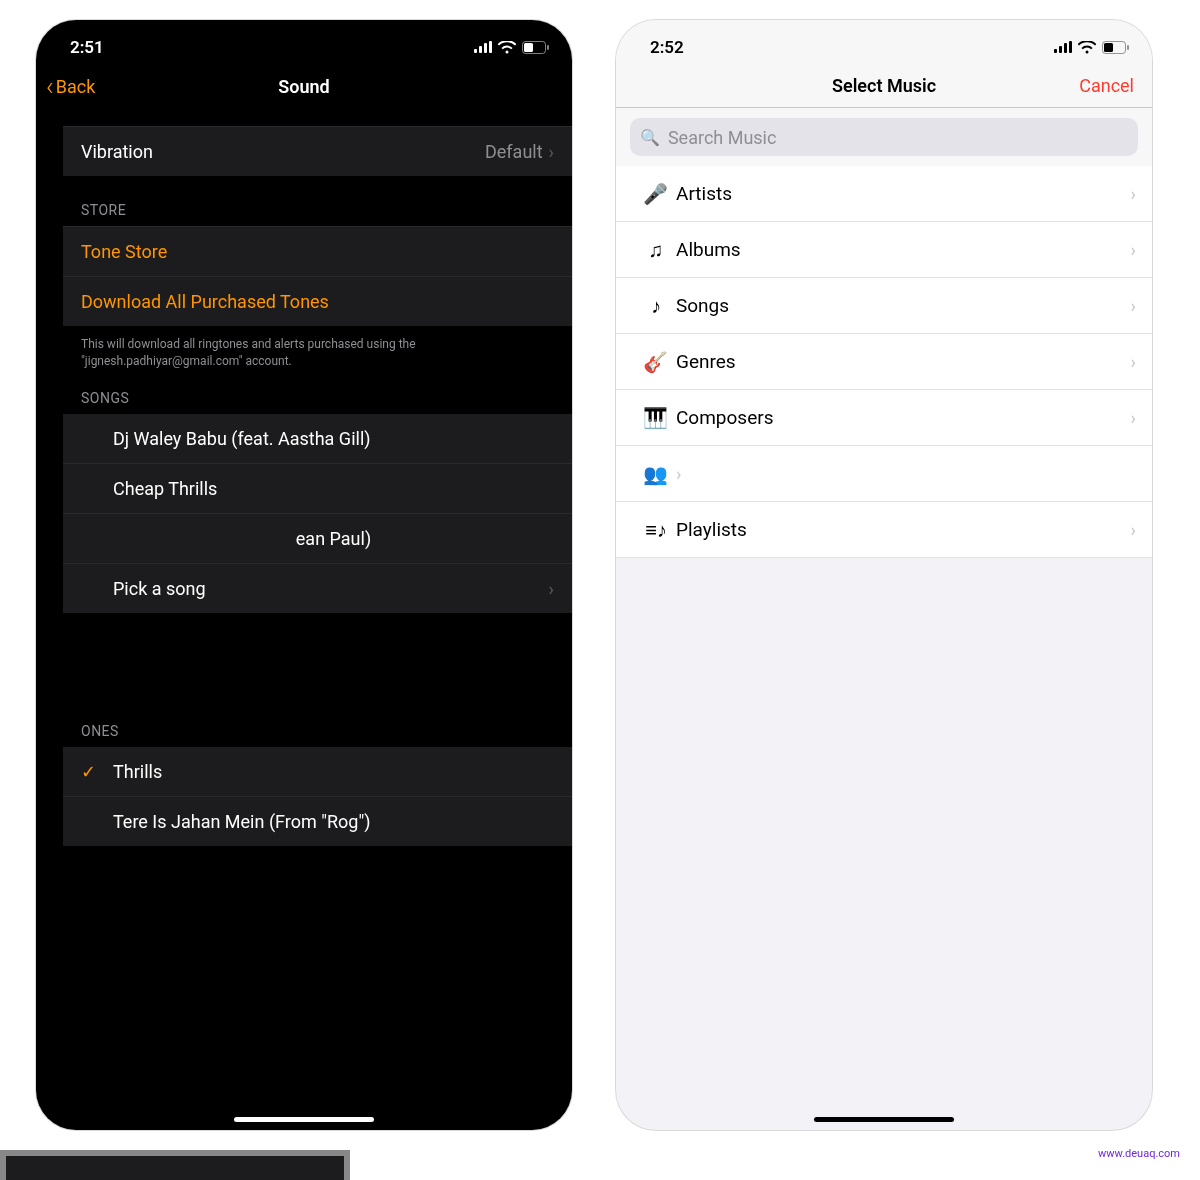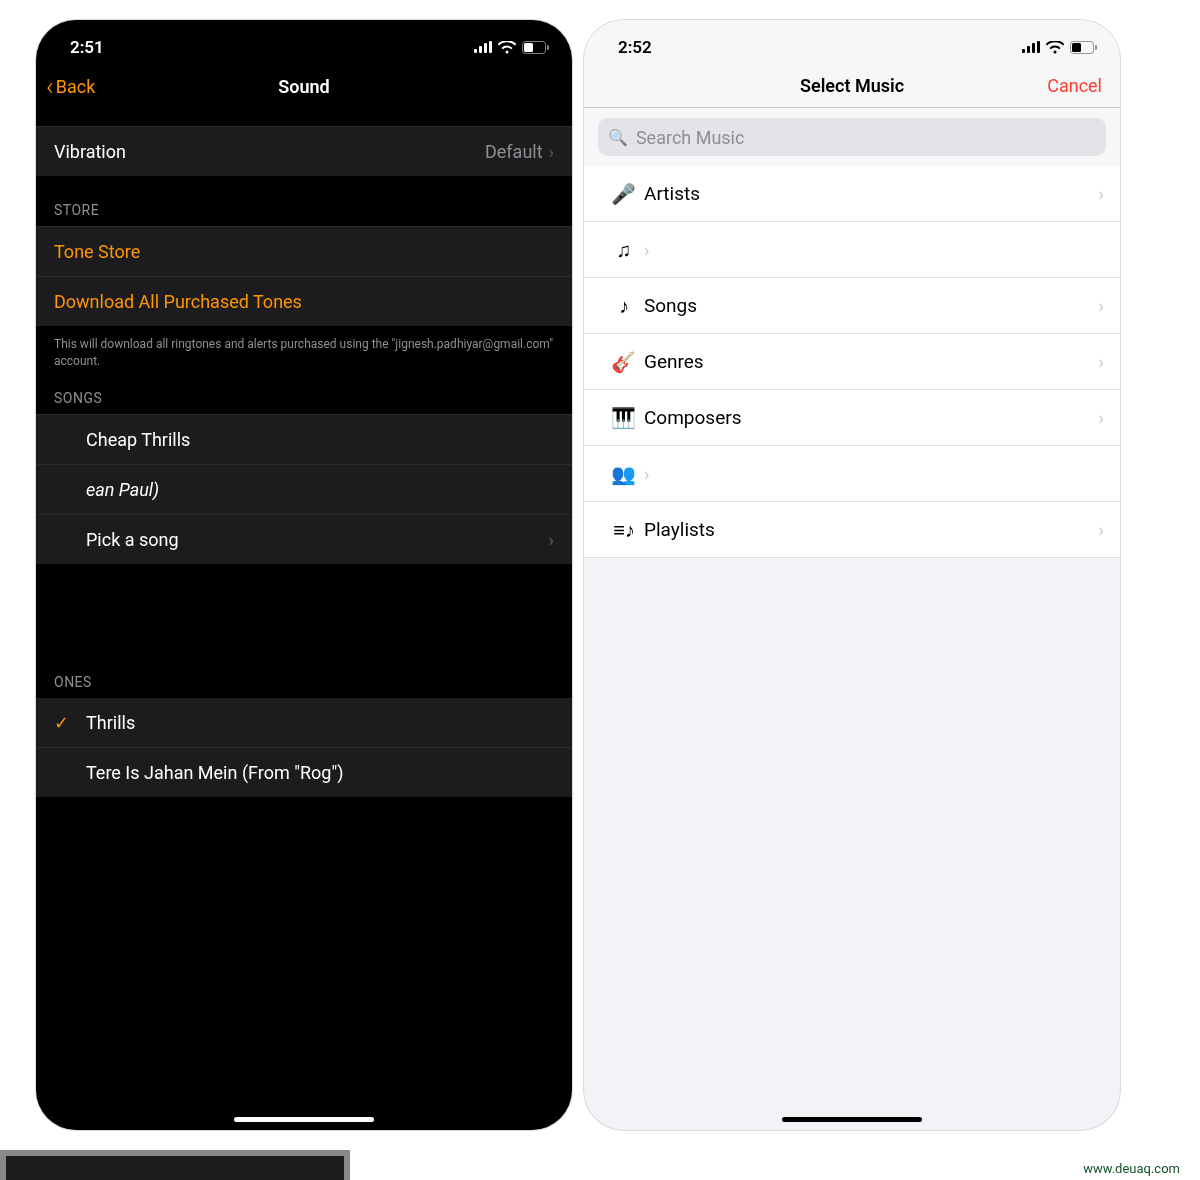--- a/index.html
+++ b/index.html
@@ -5,21 +5,21 @@
   * { box-sizing: border-box; margin: 0; padding: 0; }
   body {
     font-family: -apple-system, BlinkMacSystemFont, "Segoe UI", Roboto, Helvetica, Arial, sans-serif;
     background: #fff;
     width: 1200px;
     height: 1180px;
     position: relative;
   }
   .container {
     display: flex;
-    gap: 12px;
+    gap: 44px;
     padding: 20px 36px;
   }
   .phone {
     width: 536px;
     height: 1110px;
     border-radius: 40px;
     overflow: hidden;
     position: relative;
     box-shadow: 0 0 0 1px rgba(0,0,0,0.15);
   }
@@ -58,21 +58,21 @@
     font-size: 18px; font-weight: 400;
   }
   .nav-right {
     position: absolute; right: 18px; font-size: 18px; font-weight: 400;
   }
   .nav-left.orange { color: #ff9500; }
   .nav-right.red { color: #ff3b30; }
   .chevron-back { font-size: 26px; font-weight: 300; line-height: 1; margin-right: 2px; }
 
   
-  .dark .content { font-size: 18px; }
+  .dark .content { font-size: 18px; padding-left: 27px; }
   .section-gap-dark { height: 18px; background:#000; }
   .cell-dark {
     background: #1c1c1e;
     padding: 14px 18px;
     border-top: 1px solid #2a2a2c;
     display: flex;
     align-items: center;
     justify-content: space-between;
   }
   .cell-dark:first-child { border-top:none; }
@@ -126,22 +126,22 @@
 
   
   .home-indicator {
     position:absolute; bottom:8px; left:50%; transform:translateX(-50%);
     width: 140px; height:5px; border-radius:3px;
   }
   .dark .home-indicator { background:#fff; }
   .light .home-indicator { background:#000; }
 
   .watermark {
-    position:absolute; bottom:4px; right:20px;
-    color:#14532d; font-size:13px;
+    position:absolute; bottom:20px; right:20px;
+    color:#6d28d9; font-size:11px;
   }
 </style>
 </head>
 <body>
 
 <div class="container">
 
   <div class="phone dark">
     <div class="status-bar">
       <span>2:51</span>
@@ -188,24 +188,27 @@
       <div class="section-header-dark">STORE</div>
       <div class="cell-dark">
         <span class="orange-text">Tone Store</span>
       </div>
       <div class="cell-dark">
         <span class="orange-text">Download All Purchased Tones</span>
       </div>
       <div class="section-footer-dark">This will download all ringtones and alerts purchased using the "jignesh.padhiyar@gmail.com" account.</div>
 
       <div class="section-header-dark" style="padding-top:14px;">SONGS</div>
+      <div class="song-row first">
+        <span>Dj Waley Babu (feat. Aastha Gill)</span>
+      </div>
       <div class="song-row">
         <span>Cheap Thrills</span>
       </div>
-      <div class="song-row" style="justify-content:flex-start;font-style:italic;">
+      <div class="song-row" style="justify-content:center;">
         <span>ean Paul)</span>
       </div>
       <div class="song-row">
         <span>Pick a song</span>
         <span class="chevron-right">›</span>
       </div>
 
       <div class="section-header-dark" style="padding-top:110px;">ONES</div>
       <div class="song-row first ringtone-row">
         <span class="checkmark">✓</span>
@@ -257,20 +260,21 @@
     </div>
 
     <div class="light-list">
       <div class="light-row">
         <span class="icon-slot">🎤</span>
         <span class="label">Artists</span>
         <span class="chev">›</span>
       </div>
       <div class="light-row">
         <span class="icon-slot">♫</span>
+        <span class="label">Albums</span>
         <span class="chev">›</span>
       </div>
       <div class="light-row">
         <span class="icon-slot">♪</span>
         <span class="label">Songs</span>
         <span class="chev">›</span>
       </div>
       <div class="light-row">
         <span class="icon-slot">🎸</span>
         <span class="label">Genres</span>

